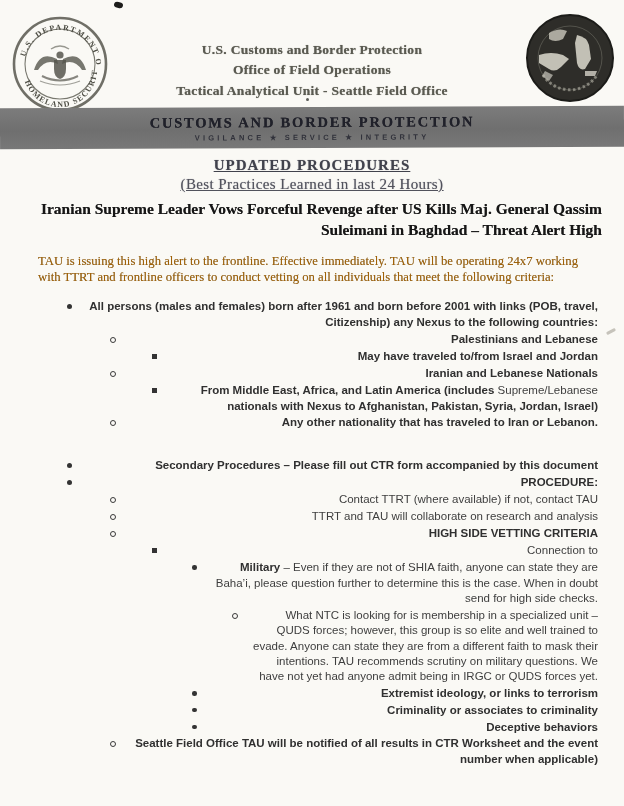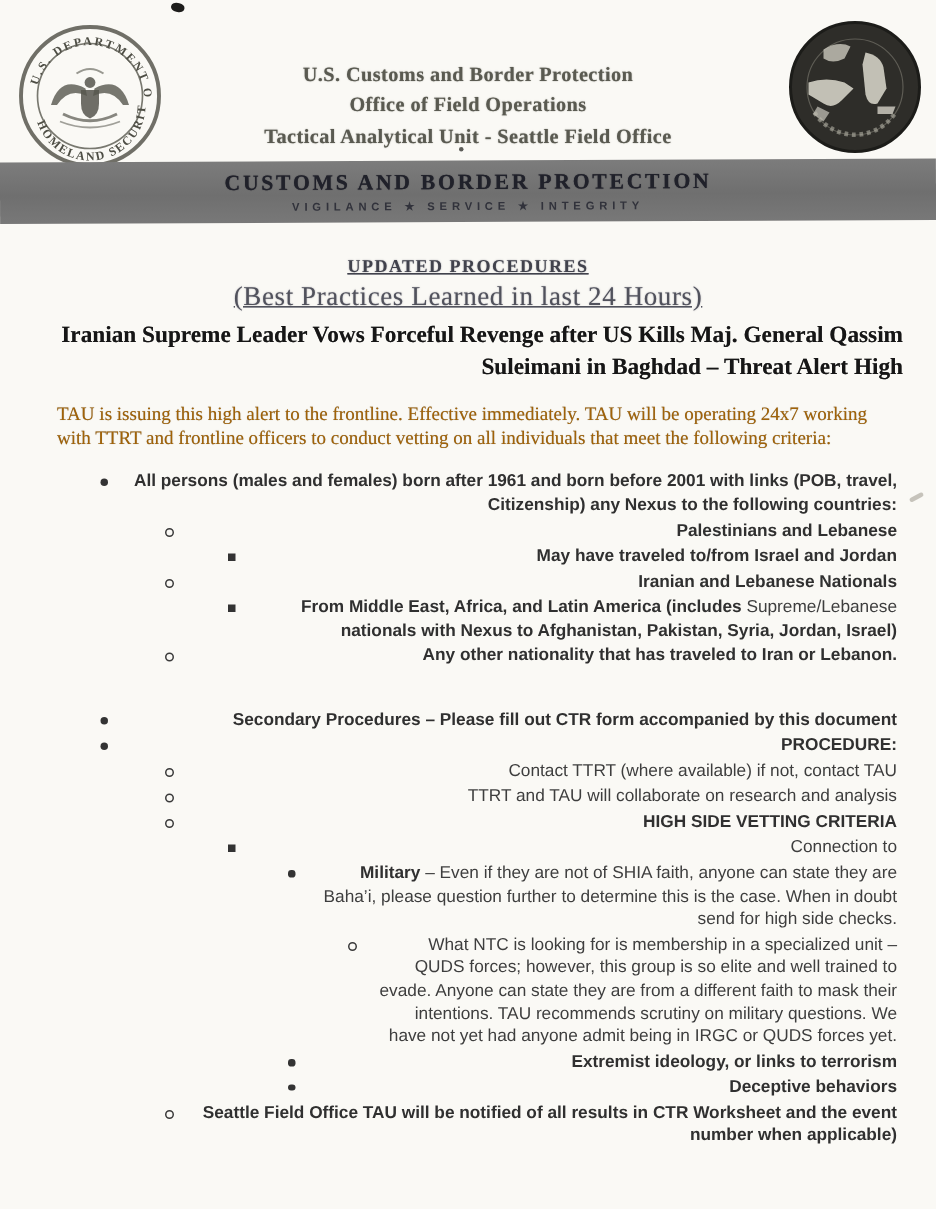--- a/index.html
+++ b/index.html
@@ -29,29 +29,29 @@
     font-family:"Liberation Serif", serif; font-weight:bold;
     font-size:14.5px; letter-spacing:1.8px; color:#20212a;
     text-shadow:0 0 .6px rgba(20,20,30,.8);
   }
   .banner-motto{
     margin-top:2px; font-size:7.5px; font-weight:bold;
     letter-spacing:3.2px; color:#31323b;
   }
   
   .updated{
-    margin-top:22px; text-align:center;
-    font-family:"Liberation Serif", serif; font-weight:bold;
-    font-size:12px; letter-spacing:1px; color:#41424c;
+    margin-top:9px; text-align:center;
+    font-family:"Liberation Serif", serif; font-weight:bold;
+    font-size:15px; letter-spacing:1px; color:#41424c;
     text-decoration:underline; text-shadow:0 0 1px rgba(60,60,80,.55);
   }
   .best{
     margin-top:2px; text-align:center;
     font-family:"Liberation Serif", serif;
-    font-size:18px; color:#51525c; letter-spacing:.4px;
+    font-size:15px; color:#51525c; letter-spacing:.4px;
     text-decoration:underline; text-shadow:0 0 1px rgba(70,70,90,.5);
   }
   .doc-title{
     margin:6px auto 0; max-width:580px; text-align:right;
     font-family:"Liberation Serif", serif; font-weight:bold;
     font-size:15.5px; line-height:1.35; color:#161616;
     text-shadow:0 0 .4px rgba(20,20,20,.6);
   }
   .intro{
     margin:12px 34px 0 38px;
@@ -200,20 +200,23 @@
                     <ul class="l5">
                       <li class="r">
                         <span>What NTC is looking for is membership in a specialized unit – QUDS forces; however, this group is so elite and well trained to evade.  Anyone can state they are from a different faith to mask their intentions.  TAU recommends scrutiny on military questions.  We have not yet had anyone admit being in IRGC or QUDS forces yet.</span>
                       </li>
                     </ul>
                   </li>
                   <li class="b">
                     <span>Extremist ideology, or links to terrorism</span>
                   </li>
                   <li class="b">
+                    <span>Criminality or associates to criminality</span>
+                  </li>
+                  <li class="b">
                     <span>Deceptive behaviors</span>
                   </li>
                 </ul>
               </li>
             </ul>
           </li>
           <li class="b">
             <span>Seattle Field Office TAU will be notified of all results in CTR Worksheet and the event number when applicable)</span>
           </li>
         </ul>

